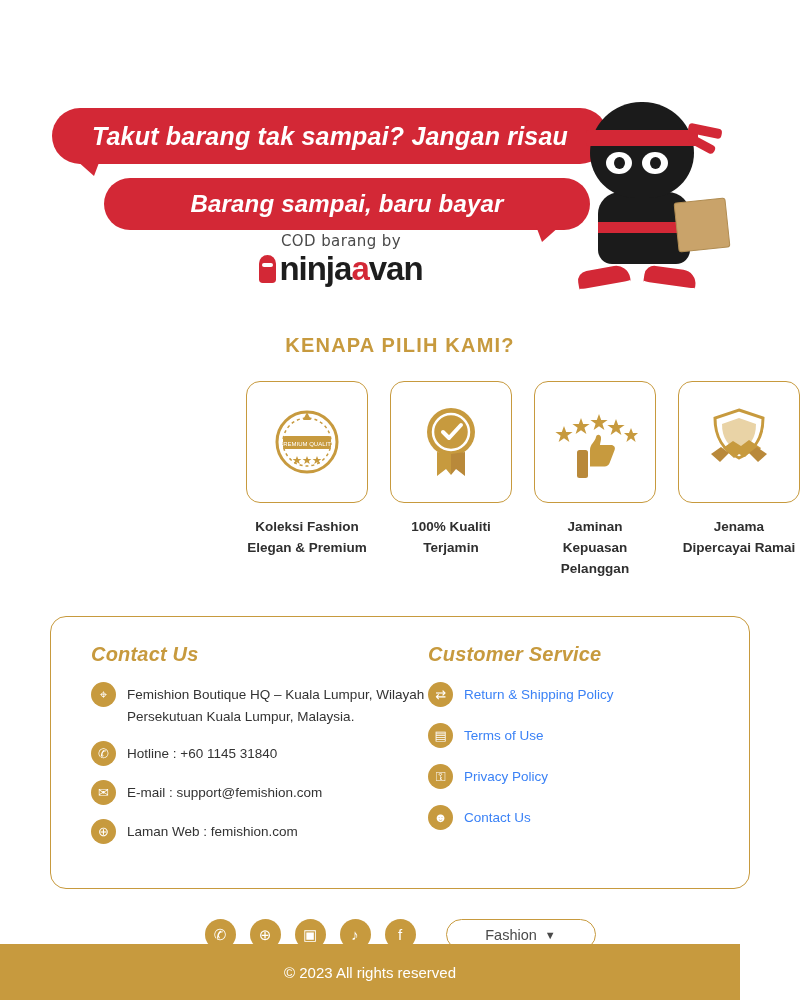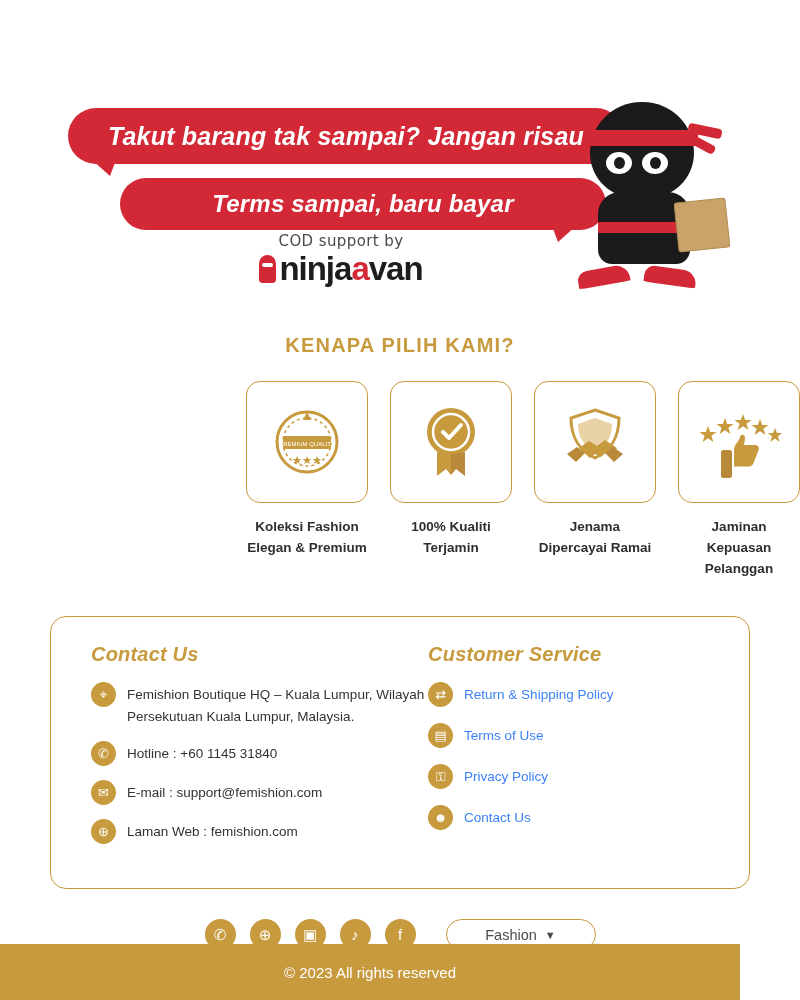--- a/index.html
+++ b/index.html
@@ -24,21 +24,21 @@
   }
 
   
   .hero {
     position: relative;
     height: 300px;
   }
 
   .bubble-wrap {
     position: absolute;
-    left: 68px;
+    left: 52px;
     top: 108px;
     width: 560px;
   }
 
   .bubble {
     position: relative;
     background: #d32836;
     color: #ffffff;
     border-radius: 34px;
     font-style: italic;
@@ -361,25 +361,25 @@
 </style>
 </head>
 <body>
 
 <div class="page">
 
   <div class="hero">
 
     <div class="bubble-wrap">
       <div class="bubble bubble-1">Takut barang tak sampai? Jangan risau</div>
-      <div class="bubble bubble-2">Terms sampai, baru bayar</div>
+      <div class="bubble bubble-2">Barang sampai, baru bayar</div>
     </div>
 
     <div class="cod-by">
-      <div class="cod-by-label">COD support by</div>
+      <div class="cod-by-label">COD barang by</div>
       <div class="ninjavan-logo">
         <span class="nv-mark"></span>
         <span class="nv-ninja">ninja</span>
           <span class="nv-j">a</span>
           <span class="nv-van">van</span>
       </div>
     </div>
 
     <div class="ninja">
       <div class="ninja-body"></div>
@@ -437,57 +437,57 @@
       </div>
       <div class="feature-label">
         <span>100% Kualiti</span><br>
         <span>Terjamin</span>
       </div>
     </div>
 
     <div class="feature">
       <div class="feature-box">
         <span>
-          <svg width="84" height="76" viewBox="0 0 84 76">
-            <path d="M42 6 L66 14 C66 34 58 46 42 54 C26 46 18 34 18 14 Z" fill="none" stroke="#c79a3e" stroke-width="3"></path>
-            <path d="M42 14 L59 20 C59 34 53 42 42 48 C31 42 25 34 25 20 Z" fill="#e9d3a6"></path>
-            <path d="M26 44 l10 -7 l8 5 l8 -6 l12 8 l-6 8 l-6 -3 l-4 4 l-6 -3 l-5 4 z" fill="#c79a3e"></path>
-            <path d="M14 50 l10 -7 l8 6 l-9 9 z" fill="#b9893a"></path>
-            <path d="M70 50 l-10 -7 l-8 6 l9 9 z" fill="#b9893a"></path>
-          </svg>
-        </span>
-      </div>
-      <div class="feature-label">
-        <span>Jenama</span><br>
-        <span>Dipercayai Ramai</span>
-      </div>
-    </div>
-
-    <div class="feature">
-      <div class="feature-box">
-        <span>
           <svg width="86" height="76" viewBox="0 0 86 76">
             <g fill="#c79a3e">
               <polygon points="12,22 14.2,28 20.6,28 15.4,31.8 17.4,38 12,34.2 6.6,38 8.6,31.8 3.4,28 9.8,28"></polygon>
               <polygon points="29,14 31.2,20 37.6,20 32.4,23.8 34.4,30 29,26.2 23.6,30 25.6,23.8 20.4,20 26.8,20"></polygon>
               <polygon points="47,10 49.2,16 55.6,16 50.4,19.8 52.4,26 47,22.2 41.6,26 43.6,19.8 38.4,16 44.8,16"></polygon>
               <polygon points="64,15 66.2,21 72.6,21 67.4,24.8 69.4,31 64,27.2 58.6,31 60.6,24.8 55.4,21 61.8,21"></polygon>
               <polygon points="79,24 81,29 86,29 82,32.4 83.6,38 79,34.6 74.4,38 76,32.4 72,29 77,29"></polygon>
             </g>
             <path d="M38 46 c0 -6 5 -8 6 -13 c0.6 -3 4.6 -3 5 0.6 c0.3 2.6 -1 5.4 -1 7.4 l11 0 c3 0 4.6 2.6 3.6 5 l-5 13 c-0.9 2.3 -2.6 3.4 -5 3.4 l-14.6 0 z" fill="#c79a3e"></path>
             <rect x="25" y="46" width="11" height="28" rx="2.5" fill="#b9893a"></rect>
           </svg>
         </span>
       </div>
       <div class="feature-label">
         <span>Jaminan Kepuasan</span><br>
         <span>Pelanggan</span>
       </div>
     </div>
 
+    <div class="feature">
+      <div class="feature-box">
+        <span>
+          <svg width="84" height="76" viewBox="0 0 84 76">
+            <path d="M42 6 L66 14 C66 34 58 46 42 54 C26 46 18 34 18 14 Z" fill="none" stroke="#c79a3e" stroke-width="3"></path>
+            <path d="M42 14 L59 20 C59 34 53 42 42 48 C31 42 25 34 25 20 Z" fill="#e9d3a6"></path>
+            <path d="M26 44 l10 -7 l8 5 l8 -6 l12 8 l-6 8 l-6 -3 l-4 4 l-6 -3 l-5 4 z" fill="#c79a3e"></path>
+            <path d="M14 50 l10 -7 l8 6 l-9 9 z" fill="#b9893a"></path>
+            <path d="M70 50 l-10 -7 l-8 6 l9 9 z" fill="#b9893a"></path>
+          </svg>
+        </span>
+      </div>
+      <div class="feature-label">
+        <span>Jenama</span><br>
+        <span>Dipercayai Ramai</span>
+      </div>
+    </div>
+
   </div>
 
   <div class="contact-card">
 
     <div class="col-left">
       <div class="col-title">Contact Us</div>
 
       <div class="info-row">
         <span class="circ-icon">⌖</span>
         <span class="info-text">Femishion Boutique HQ – Kuala Lumpur, Wilayah Persekutuan Kuala Lumpur, Malaysia.</span>

